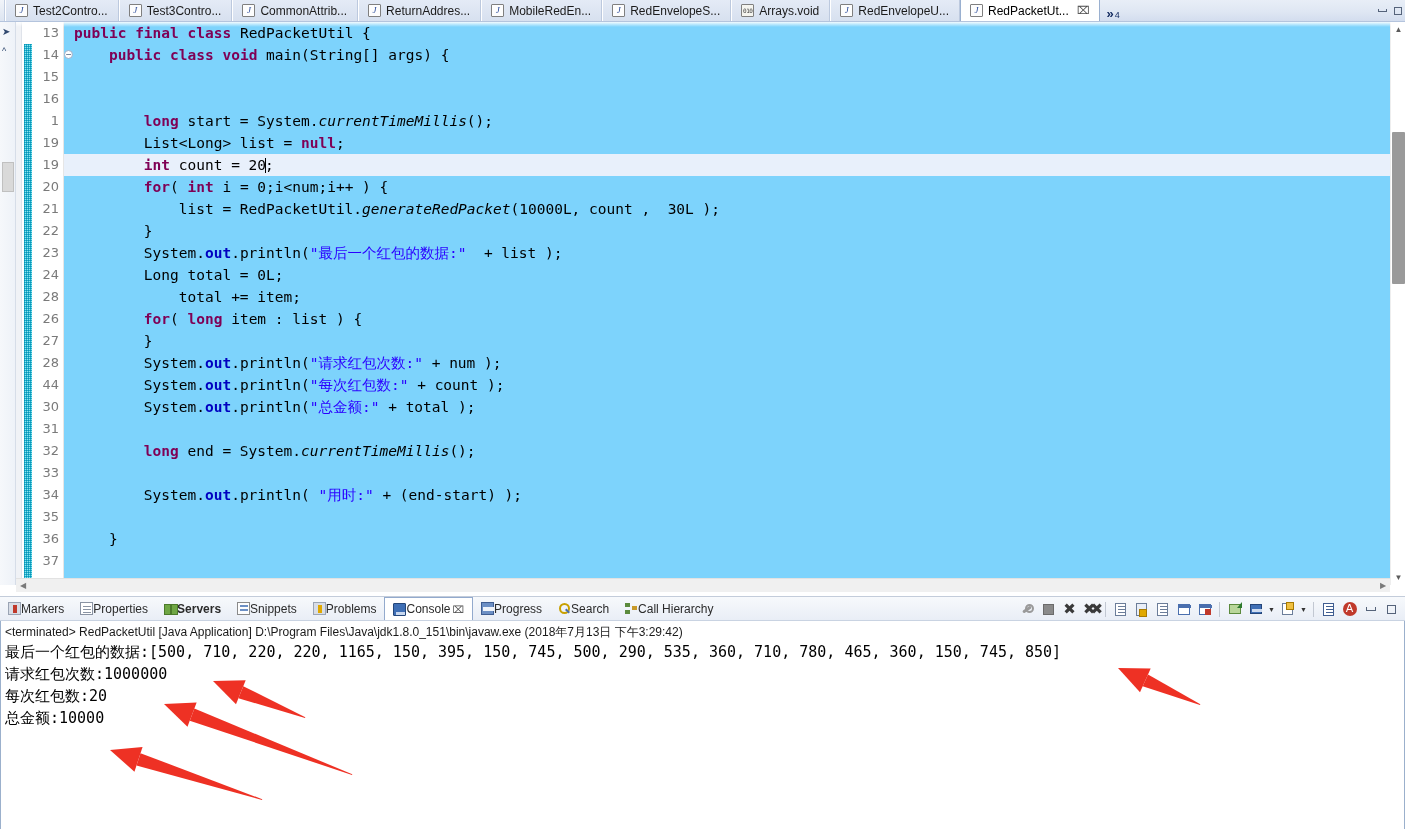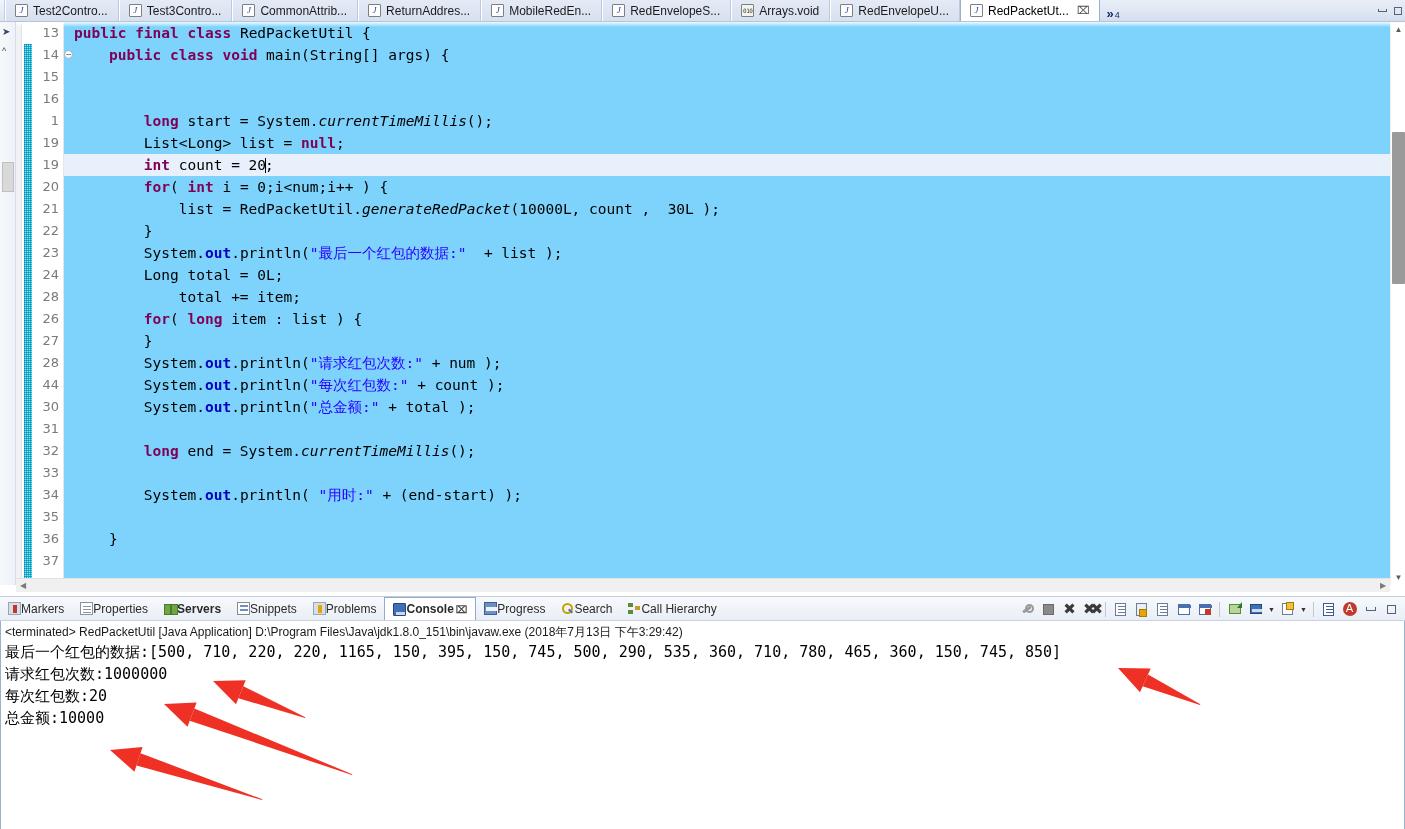--- a/index.html
+++ b/index.html
@@ -238,21 +238,21 @@
     display: flex; align-items: center; 
     padding: 0 8px; height: 23px;
     font-size: 12px; color: #2b2b2b;
     cursor: pointer; white-space: nowrap;
   }
   .ptab.active {
     background: #ffffff;
     border-top: 1px solid #93aacd;
     border-left: 1px solid #93aacd;
     border-right: 1px solid #93aacd;
-    font-weight: bold;
+    font-weight: normal;
   }
   .ptab.bold { font-weight: bold; }
   .ptab-close { font-size: 10px; color: #4a4a4a; margin-left: 2px; }
   .pico {
     width: 13px; height: 13px; flex: none;
     display: inline-block; position: relative;
   }
   .pico.markers   { background: #d8dde6; border:1px solid #9aa4b4; }
   .pico.markers::after { content:""; position:absolute; left:4px; top:2px; width:4px; height:8px; background:#c0392b; }
   .pico.props     { background: #ffffff; border:1px solid #8a93a3; }

